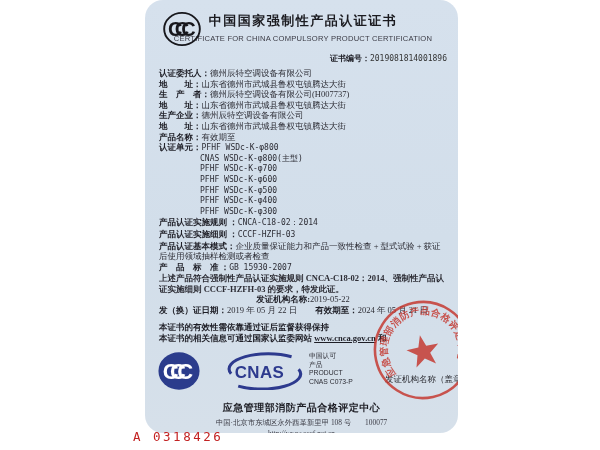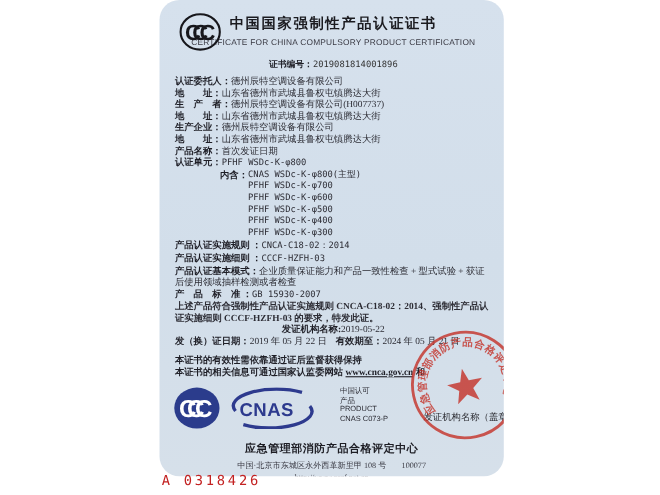--- a/index.html
+++ b/index.html
@@ -12,21 +12,21 @@
     color:#2c2c34; overflow:hidden;border-radius:18px; }
   .cert-inner { position:absolute; left:14px; right:11px; top:0; }
 
   .header { position:relative; padding-top:12px; text-align:center; }
   .ccc-logo-top { position:absolute; left:3px; top:10px; }
   .title { font-size:13px; font-weight:bold; letter-spacing:1.5px; color:#1b1b20;
     font-family:"Liberation Sans","DejaVu Sans",sans-serif; }
   .subtitle { font-size:7.6px; margin-top:4px; color:#3a3a44; letter-spacing:0.2px;
     font-family:"Liberation Sans","DejaVu Sans",sans-serif; }
 
-  .cert-no { text-align:center; font-size:8px; margin-top:10px; color:#333; }
+  .cert-no { text-align:right; font-size:8px; margin-top:10px; color:#333; }
   .cert-no .lbl { font-weight:bold; }
 
   .lines { font-size:8.5px; line-height:10.6px; margin-top:4px; }
   .row { white-space:nowrap; }
   .lbl { font-weight:bold; color:#1e1e26; }
   .val {}
   .code { font-family:"DejaVu Sans Mono","Liberation Mono",monospace; font-size:8px; }
 
   .models { display:flex; }
   .models-indent { width:41px; flex:none; }
@@ -34,35 +34,35 @@
   .wrapline { white-space:normal; }
   .statement { white-space:normal; font-weight:bold; }
   .centerline { text-align:center; }
 
   .notices { margin-top:6px; text-align:left; font-weight:bold; font-size:8.5px;
     line-height:11px; color:#1e1e26; }
   .url { text-decoration:underline; }
 
   .logos { position:absolute; left:0; top:349px; width:313px; height:48px; }
   .ccc-logo-bottom { position:absolute; left:12px; top:1px; }
-  .cnas-logo { position:absolute; left:62px; top:3px; }
+  .cnas-logo { position:absolute; left:79px; top:3px; }
   .accred { position:absolute; left:164px; top:3px; font-size:6.8px; line-height:8.6px;
     font-family:"Liberation Sans","DejaVu Sans",sans-serif; color:#2c2c34; }
   .issuer-label { position:absolute; left:240px; top:374px; font-size:8.5px;
     white-space:nowrap; color:#2a2a30; }
 
   .stamp { position:absolute; left:227px; top:299px; width:102px; height:102px;
     transform:rotate(-12deg); opacity:0.82; pointer-events:none; }
 
   .footer { position:absolute; left:0; top:401px; width:313px; text-align:center; }
   .footer-org { font-size:10px; font-weight:bold; color:#1d1d24; letter-spacing:0.5px; }
   .footer-addr { font-size:7.4px; margin-top:3px; color:#3a3a44; }
   .footer-url { font-size:7.4px; margin-top:1px; color:#3a3a44; }
 
-  .serial { position:absolute; left:147px; top:429px; color:#c32222; font-size:12.5px;
+  .serial { position:absolute; left:133px; top:429px; color:#c32222; font-size:12.5px;
     letter-spacing:2.5px; font-family:"DejaVu Sans Mono","Liberation Mono",monospace; }
 </style>
 </head>
 <body>
 
 <div class="stage">
   <div class="cert">
 
     <div class="cert-inner">
 
@@ -94,29 +94,28 @@
         <div class="row">
           <span class="lbl">地　　址：</span><span class="val">山东省德州市武城县鲁权屯镇腾达大街</span>
         </div>
         <div class="row">
           <span class="lbl">生产企业：</span><span class="val">德州辰特空调设备有限公司</span>
         </div>
         <div class="row">
           <span class="lbl">地　　址：</span><span class="val">山东省德州市武城县鲁权屯镇腾达大街</span>
         </div>
         <div class="row">
-          <span class="lbl">产品名称：</span><span class="val">首次发证日期</span>
+          <span class="lbl">产品名称：</span><span class="val">有效期至</span>
         </div>
         <div class="row">
           <span class="lbl">认证单元：</span><span class="val code">PFHF WSDc-K-φ800</span>
         </div>
 
         <div class="models">
           <span class="models-indent"></span>
-          <span class="lbl">内含：</span>
           <span class="models-col">
             <div class="code">CNAS WSDc-K-φ800(主型)</div>
             <div class="code">PFHF WSDc-K-φ700</div>
             <div class="code">PFHF WSDc-K-φ600</div>
             <div class="code">PFHF WSDc-K-φ500</div>
             <div class="code">PFHF WSDc-K-φ400</div>
             <div class="code">PFHF WSDc-K-φ300</div>
           </span>
         </div>
 
@@ -133,21 +132,21 @@
           <span class="lbl">产　品　标　准 ：</span><span class="val code">GB 15930-2007</span>
         </div>
 
         <div class="statement">上述产品符合强制性产品认证实施规则 CNCA-C18-02：2014、强制性产品认证实施细则 CCCF-HZFH-03 的要求，特发此证。</div>
 
         <div class="centerline">
           <span class="lbl">发证机构名称:</span><span class="val">2019-05-22</span>
         </div>
         <div class="row">
           <span class="lbl">发（换）证日期：</span><span class="val">2019 年 05 月 22 日</span>
-          <span class="lbl" style="margin-left:6px">有效期至：</span><span class="val">2024 年 05 月 21 日</span>
+          <span class="lbl" style="margin-left:16px">有效期至：</span><span class="val">2024 年 05 月 21 日</span>
         </div>
       </div>
 
       <div class="notices">
         <div>本证书的有效性需依靠通过证后监督获得保持</div>
         <div>
           <span>本证书的相关信息可通过国家认监委网站 </span><span class="url">www.cnca.gov.cn</span><span> 和</span>
         </div>
       </div>
     </div>

